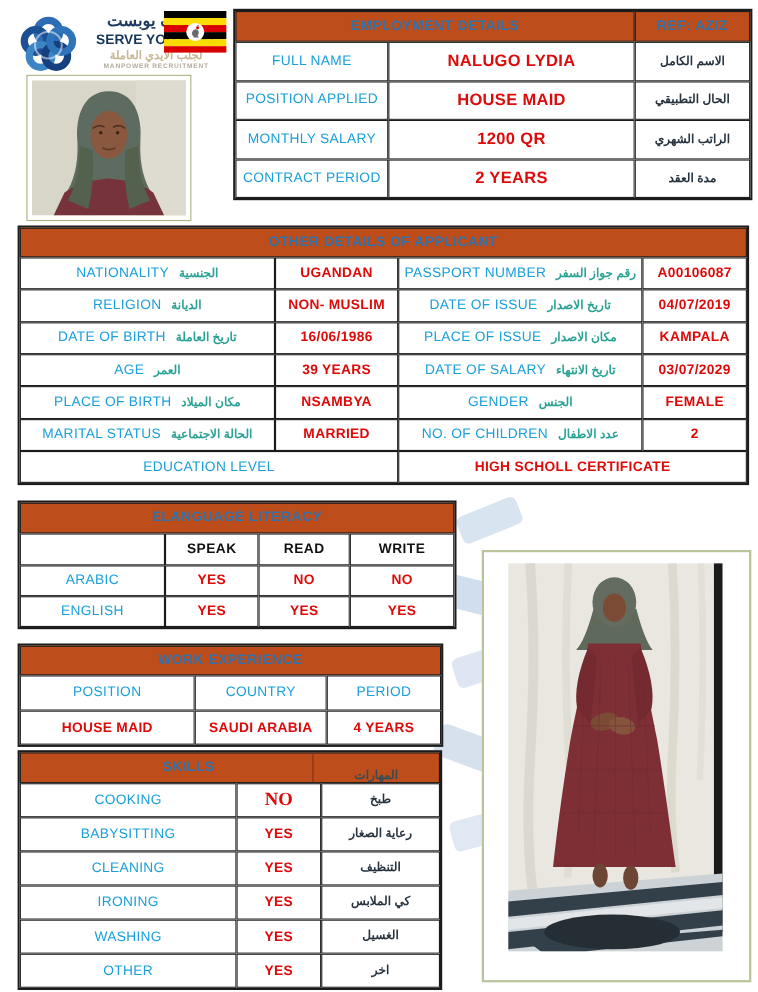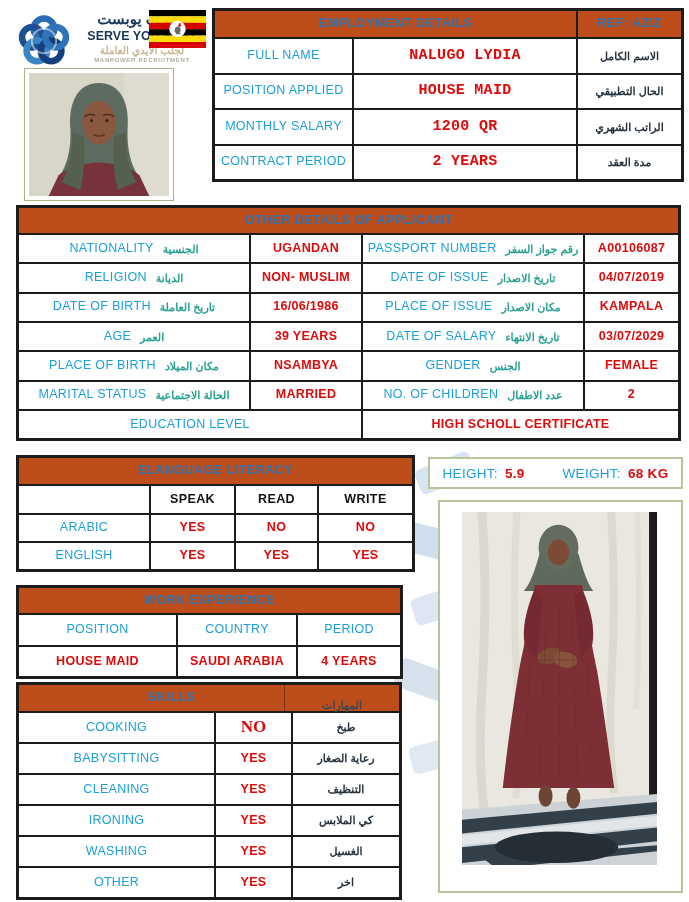--- a/index.html
+++ b/index.html
@@ -10,21 +10,21 @@
   .wm{position:absolute;z-index:0;}
   .wm-shape{position:absolute;border-radius:6px;}
 
   
   .tbl{position:absolute;display:grid;background:#fff;border:2px solid #1c1c1c;z-index:2;}
   .cell{border:1px solid #1c1c1c;display:flex;align-items:center;justify-content:center;
         background:#fff;gap:9px;text-align:center;line-height:1.1;}
   .hdr{background:#bd4e1c;color:#2f72ad;font-weight:bold;font-size:12.5px;letter-spacing:.5px;}
   .lab{color:#1a9fda;font-weight:normal;font-size:12.5px;letter-spacing:.3px;}
   .val{color:#de0a0a;font-weight:bold;font-size:12.5px;letter-spacing:.3px;}
-  .val-big{font-size:15px;font-family:Liberation Mono, monospace;}
+  .val-big{font-size:15px;}
   .colh{color:#121212;font-weight:bold;font-size:12.5px;letter-spacing:.4px;}
   .ar-teal{color:#2ba294;font-weight:bold;font-size:11px;direction:rtl;}
   .ar-dark{color:#27333e;font-weight:bold;font-size:11px;direction:rtl;}
   .no-serif{font-family:"Liberation Serif",serif;font-size:17px;color:#de0a0a;font-weight:bold;}
 
   
   .brand{position:absolute;left:14px;top:10px;display:flex;align-items:flex-start;z-index:2;}
   .brand-text{margin-left:5px;width:126px;text-align:center;}
   .brand-ar{font-size:15px;font-weight:bold;color:#1d3a5f;direction:rtl;}
   .brand-en{font-size:12.5px;font-weight:bold;color:#16355c;margin-top:1px;}
@@ -227,27 +227,20 @@
     <div class="cell val">YES</div>
     <div class="cell val">NO</div>
     <div class="cell val">NO</div>
 
     <div class="cell lab">ENGLISH</div>
     <div class="cell val">YES</div>
     <div class="cell val">YES</div>
     <div class="cell val">YES</div>
   </div>
 
-  <div class="hw-box">
-    <span class="lab" style="font-size:13.5px">HEIGHT:</span>
-    <span class="val" style="font-size:13.5px">5.9</span>
-    <span style="width:24px"></span>
-    <span class="lab" style="font-size:13.5px">WEIGHT:</span>
-    <span class="val" style="font-size:13.5px">68 KG</span>
-  </div>
 
   <div class="tbl" style="left:16px;top:585px;width:383px;height:90px;
               grid-template-columns:159px 120px 1fr;
               grid-template-rows:27px 32px 1fr;">
     <div class="cell hdr" style="grid-column:1/4">WORK EXPERIENCE</div>
     <div class="cell lab">POSITION</div>
     <div class="cell lab">COUNTRY</div>
     <div class="cell lab">PERIOD</div>
     <div class="cell val">HOUSE MAID</div>
     <div class="cell val">SAUDI ARABIA</div>

